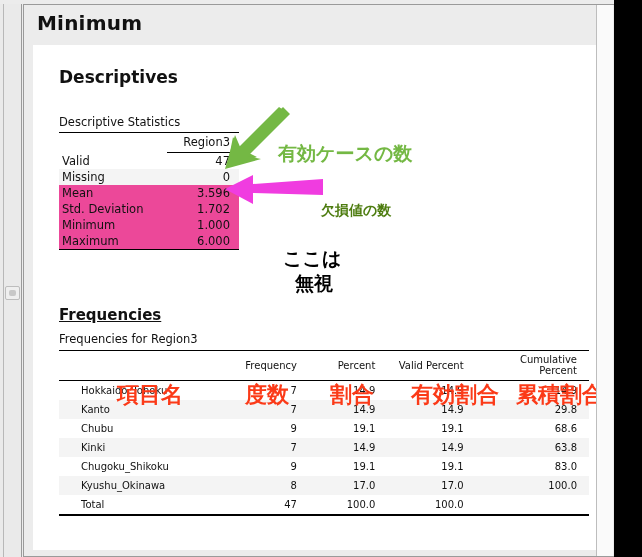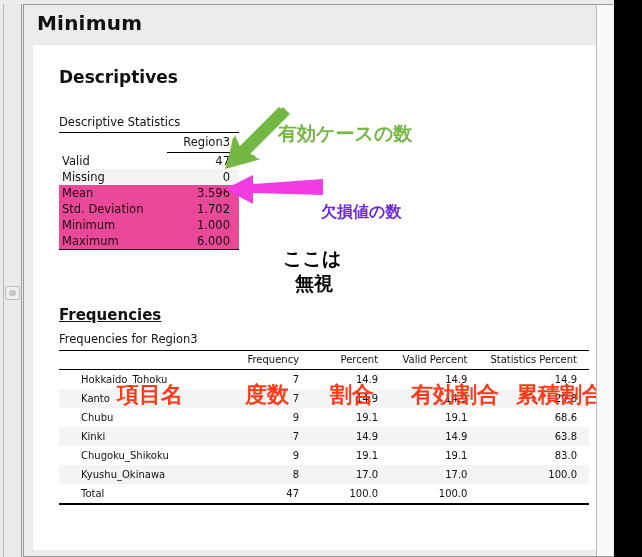--- a/index.html
+++ b/index.html
@@ -64,22 +64,22 @@
   .freq-tbl .c-num{text-align:right;}
   .freq-tbl .c1{width:88px;padding-right:14px;}
   .freq-tbl .c2{width:86px;padding-right:14px;}
   .freq-tbl .c3{width:104px;padding-right:16px;}
   .freq-tbl .c4{width:130px;padding-right:12px;}
   .freq-tbl thead tr.headrow th{border-top:1.5px solid #000;border-bottom:1px solid #000;}
   .freq-tbl tr.last td{border-bottom:2px solid #000;}
 
   
   .ann{position:absolute;font-weight:bold;white-space:nowrap;}
-  .ann-green{color:#74b844;font-size:19px;left:245px;top:76px;}
-  .ann-magenta{color:#6d28d9;font-size:16px;left:288px;top:157px;}
+  .ann-green{color:#74b844;font-size:19px;left:245px;top:96px;}
+  .ann-magenta{color:#4d7c0f;font-size:14px;left:288px;top:157px;}
   .ann-black{color:#000;font-size:19px;left:218px;top:201px;line-height:25px;margin-left:32px;}
   .ann-black .l2{display:block;margin-left:12px;}
   .ann-red{color:#fb3a18;font-weight:bold;font-size:22px;position:absolute;white-space:nowrap;}
   .r-item{left:84px;top:335px;}
   .r-freq{left:212px;top:335px;}
   .r-pct{left:297px;top:335px;text-align:right;}
   .r-vpct{left:378px;top:335px;}
   .r-cpct{left:483px;top:335px;}
 
   .arrow{position:absolute;}
@@ -147,21 +147,21 @@
 
       <div class="freq-cap">Frequencies for Region3</div>
 
       <table class="freq-tbl">
         <thead>
           <tr class="headrow">
             <th class="c-name"></th>
             <th class="c-num c1">Frequency</th>
             <th class="c-num c2">Percent</th>
             <th class="c-num c3">Valid Percent</th>
-            <th class="c-num c4">Statistics Percent</th>
+            <th class="c-num c4">Cumulative Percent</th>
           </tr>
         </thead>
         <tbody>
           <tr>
             <td class="c-name">Hokkaido_Tohoku</td>
             <td class="c-num c1">7</td>
             <td class="c-num c2">14.9</td>
             <td class="c-num c3">14.9</td>
             <td class="c-num c4">14.9</td>
           </tr>

